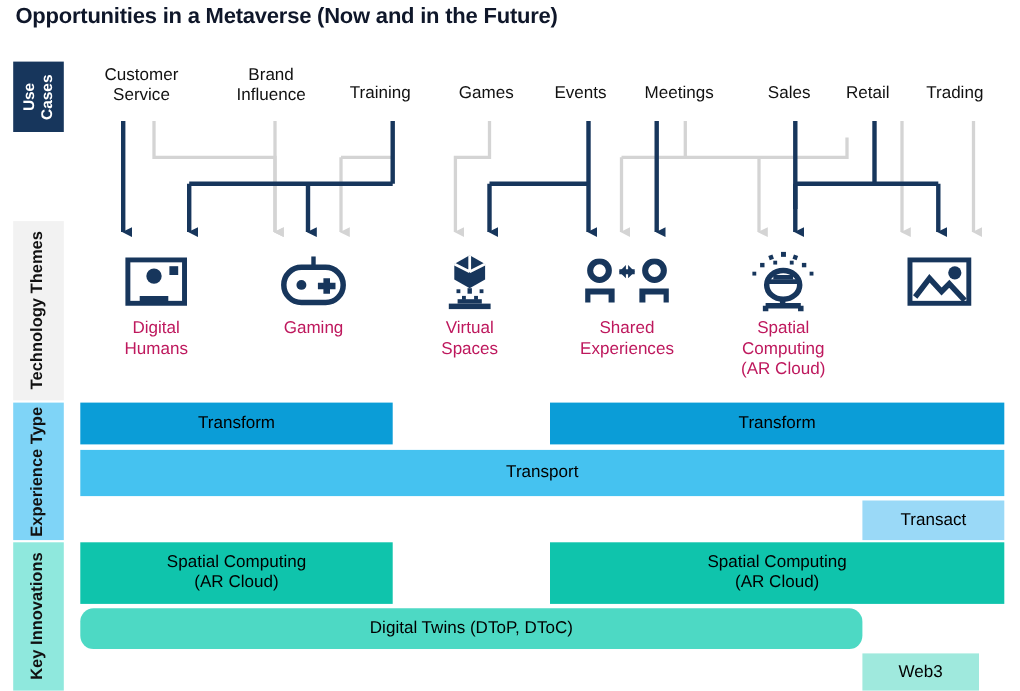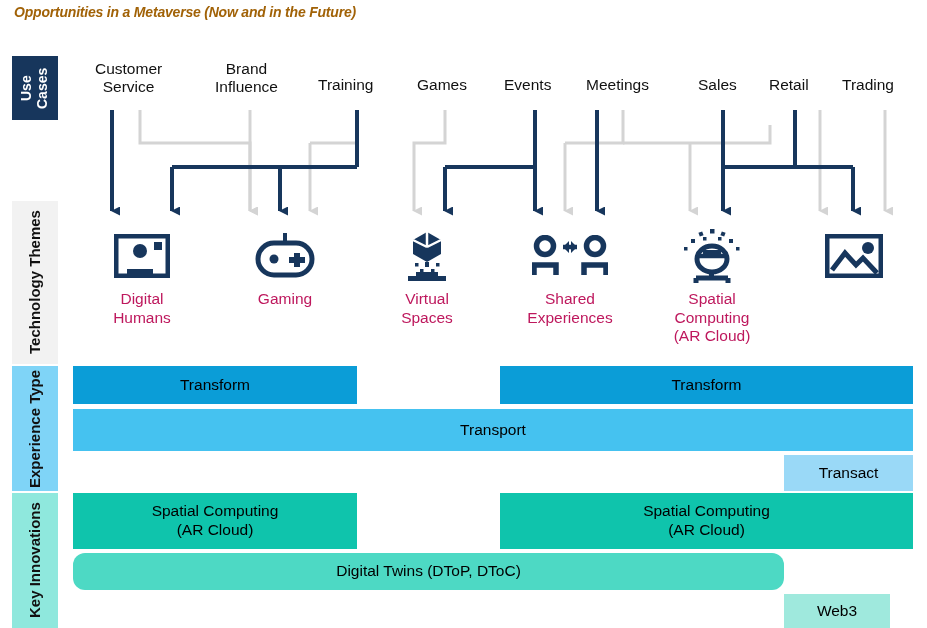--- a/index.html
+++ b/index.html
@@ -6,22 +6,22 @@
   html, body {
     width: 927px; height: 628px;
     background: #ffffff;
     font-family: "Liberation Sans", sans-serif;
     overflow: hidden;
   }
   #root { position: relative; width: 927px; height: 628px; }
 
   .title {
     position: absolute; left: 14px; top: 4px;
-    font-size: 14px; font-weight: bold; color: #a16207;
-    letter-spacing: -0.2px; white-space: nowrap; font-style: italic;
+    font-size: 20px; font-weight: bold; color: #0f172a;
+    letter-spacing: -0.2px; white-space: nowrap;
   }
 
   
   .rowlabel {
     position: absolute;
     display: flex; align-items: center; justify-content: center;
     writing-mode: vertical-rl; transform: rotate(180deg);
     font-weight: bold; text-align: center; line-height: 1.12;
   }
   .rl-usecases { left: 12px; top: 56px; width: 46px; height: 64px;

